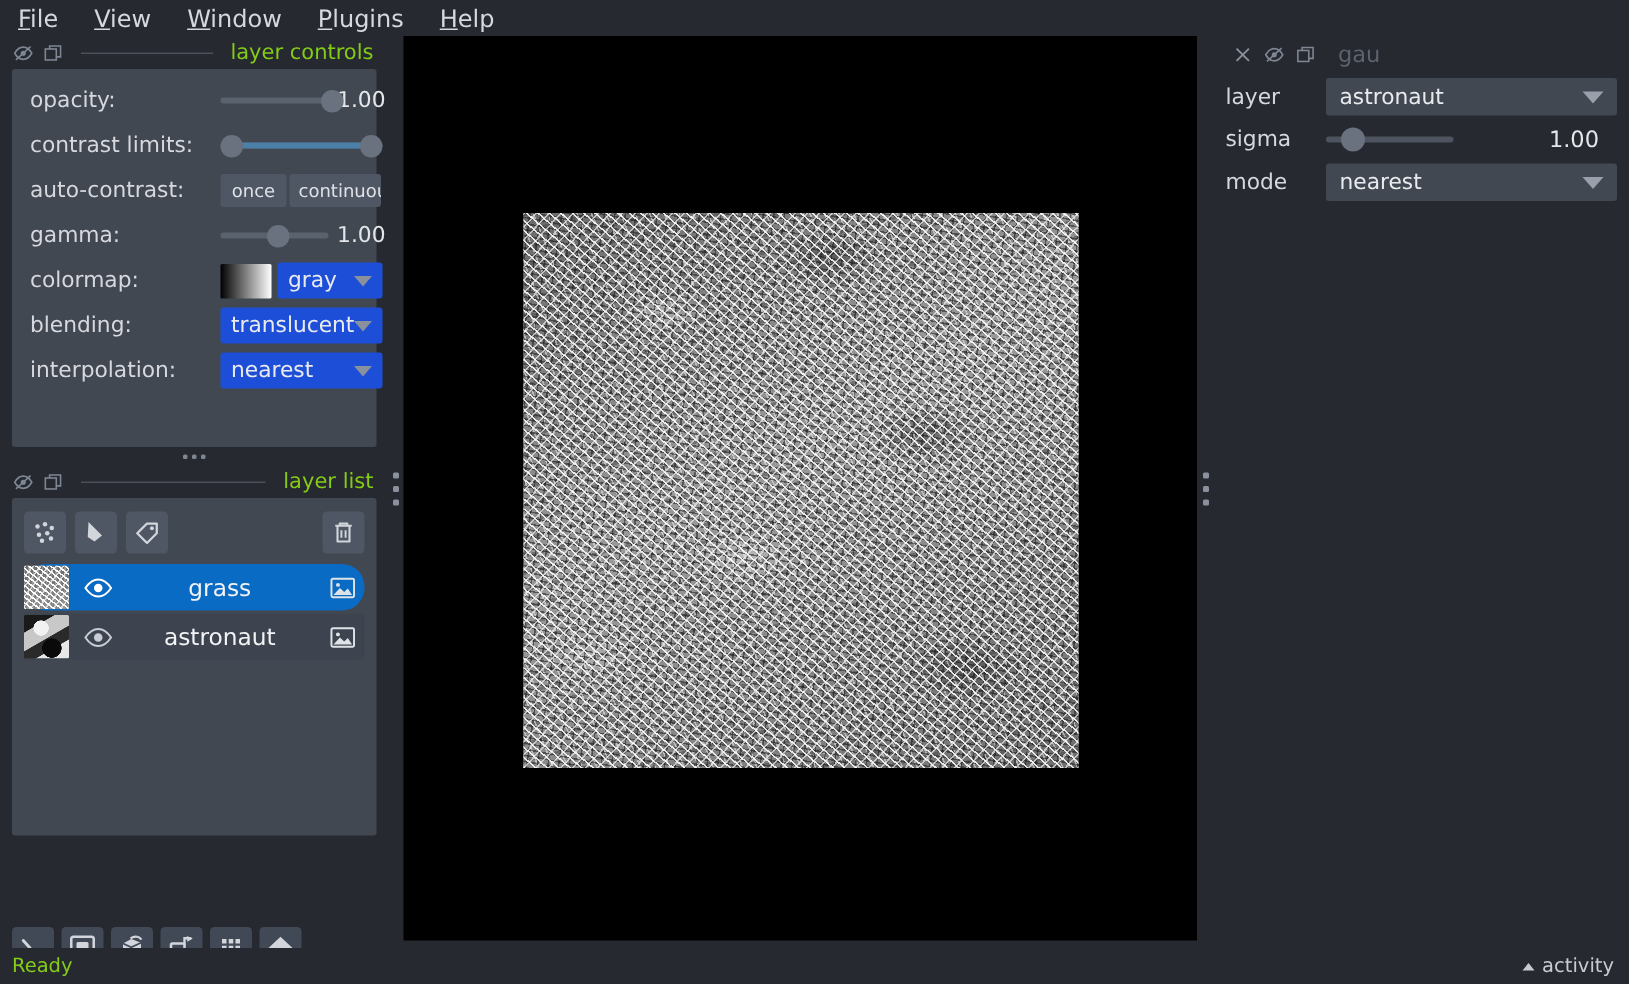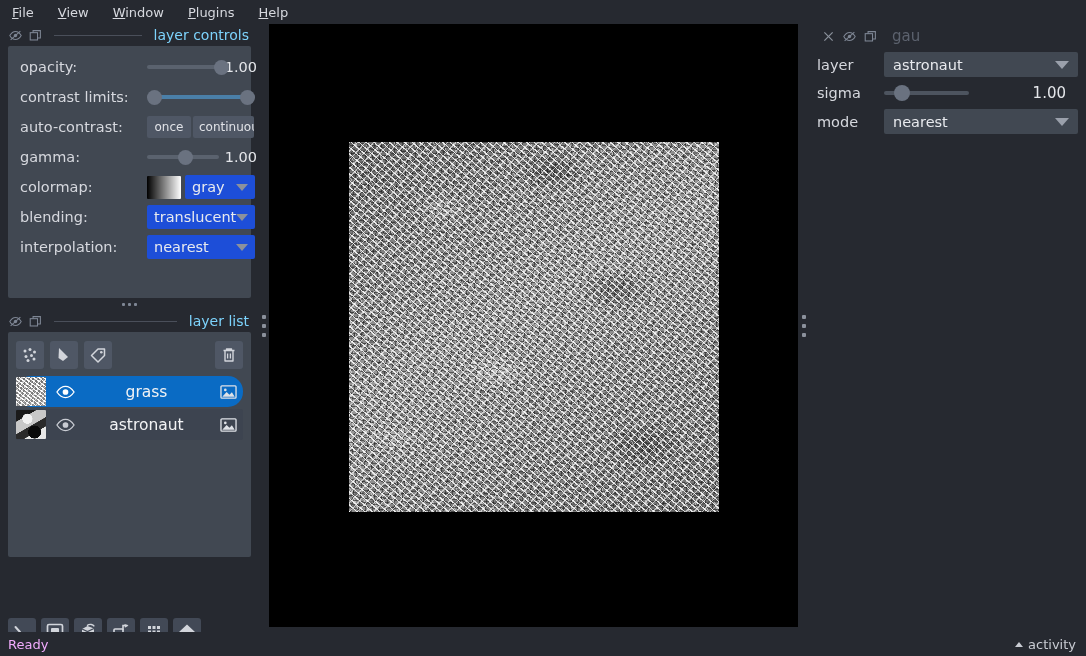--- a/index.html
+++ b/index.html
@@ -11,36 +11,36 @@
   }
   #app { position: relative; width: 1086px; height: 656px; }
 
   
   .menubar {
     position: absolute; left: 0; top: 0; width: 1086px; height: 24px;
     background: #262930; display: flex; align-items: center;
     padding-left: 8px; gap: 16px;
   }
   .menu-item {
-    color: #d6d8de; font-size: 13px; padding: 2px 4px; cursor: default;
+    color: #d6d8de; font-size: 16px; padding: 2px 4px; cursor: default;
     white-space: nowrap;
   }
   .menu-item u { text-decoration: underline; }
 
   
   .left-dock {
     position: absolute; left: 0; top: 24px; width: 259px; height: 608px;
     background: #262930;
   }
   .dock-title {
     height: 22px; display: flex; align-items: center; padding: 0 10px 0 8px;
     gap: 6px;
   }
   .dock-title .tline { flex: 1; height: 1px; background: #4a4f5a; margin: 0 6px; }
-  .dock-title .tlabel { color: #7dd3fc; font-size: 14px; white-space: nowrap; }
+  .dock-title .tlabel { color: #84cc16; font-size: 14px; white-space: nowrap; }
   .dock-btn { width: 14px; height: 14px; display:flex; align-items:center; justify-content:center; cursor: default; }
   .dock-btn svg { display: block; }
 
   .panel-body {
     margin: 0 8px; background: #414852; border-radius: 2px;
   }
 
   
   #layer-controls-body { height: 252px; padding: 10px 8px 8px 12px; }
   .ctl-grid {
@@ -210,21 +210,21 @@
     color: #e4e6ea; font-size: 14px; cursor: default; border: none; width: calc(100% - 16px);
     font-family: inherit;
   }
 
   
   .statusbar {
     position: absolute; left: 0; top: 632px; width: 1086px; height: 24px;
     display: flex; align-items: center; justify-content: space-between;
     padding: 0 10px 0 8px; background: #262930;
   }
-  .status-text { color: #f0abfc; font-size: 13px; }
+  .status-text { color: #84cc16; font-size: 13px; }
   .activity { display: flex; align-items: center; gap: 5px; color: #c8cbd2; font-size: 13px; cursor: default; }
   .activity .caret {
     width: 0; height: 0; border-left: 4px solid transparent;
     border-right: 4px solid transparent; border-bottom: 5px solid #c8cbd2;
   }
 </style>
 </head>
 <body>
 
 <div id="app">

